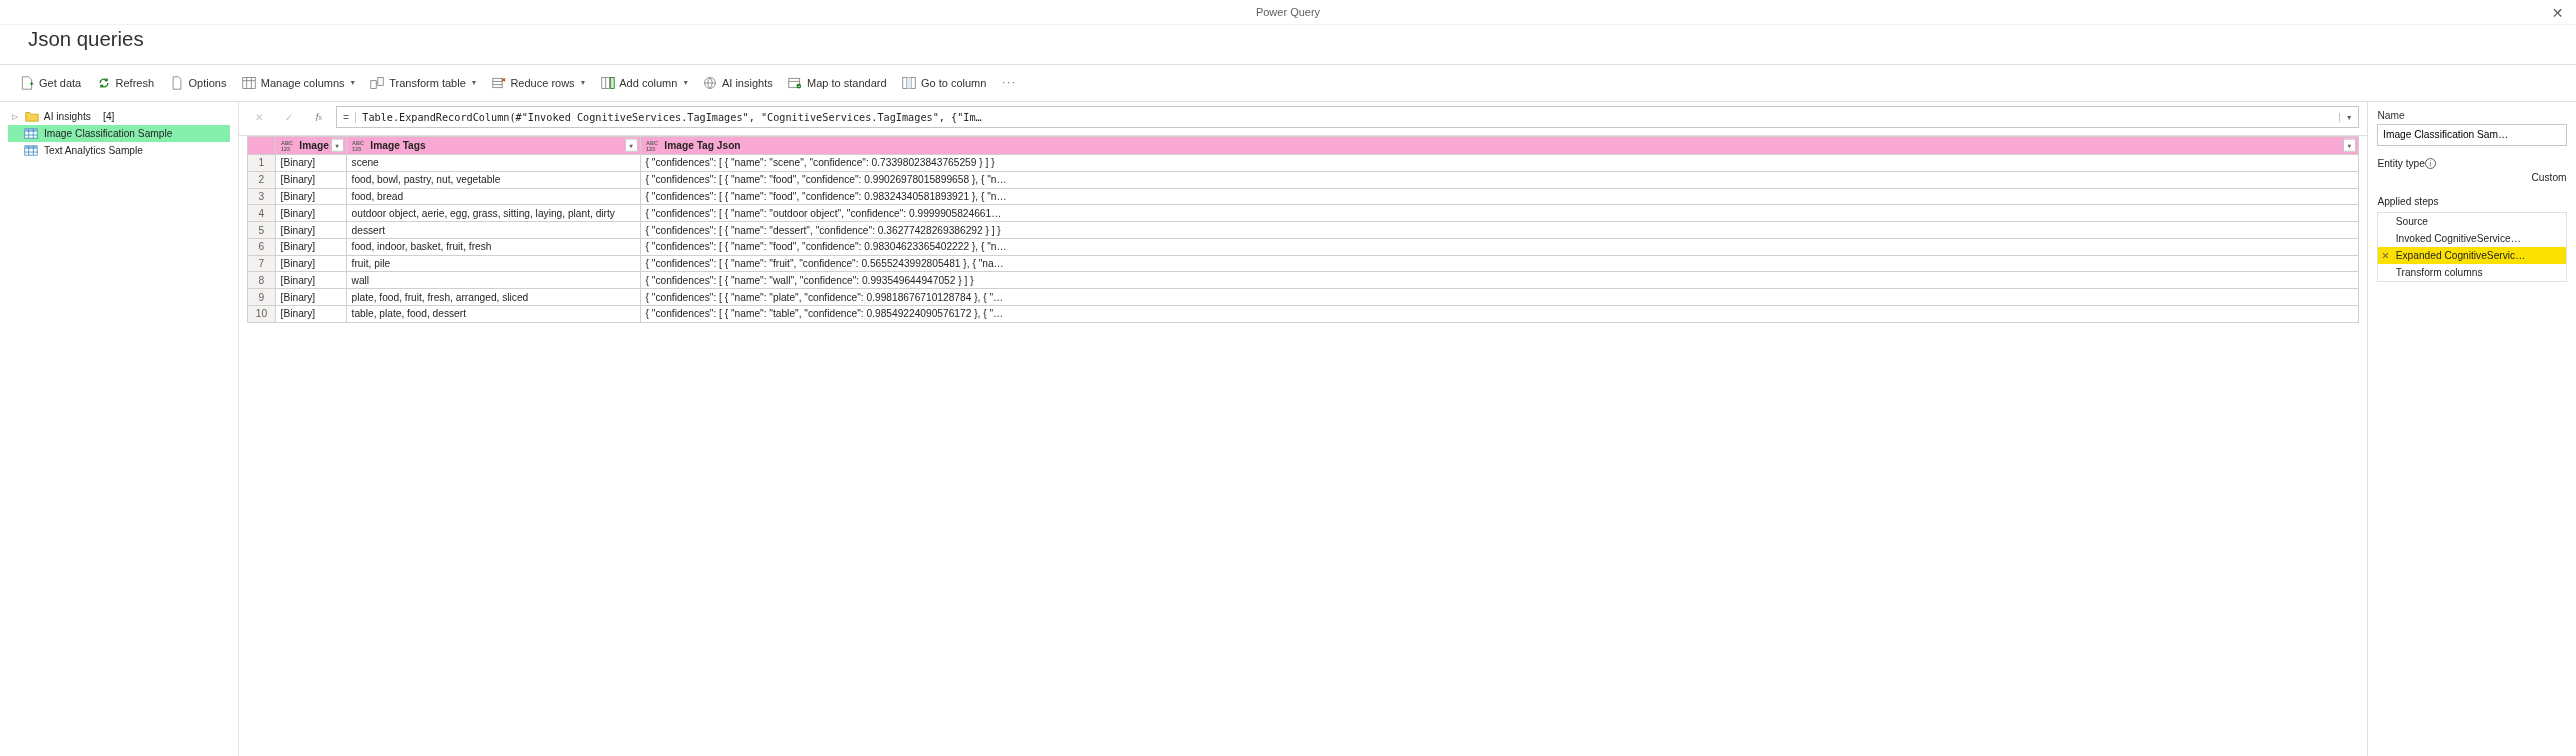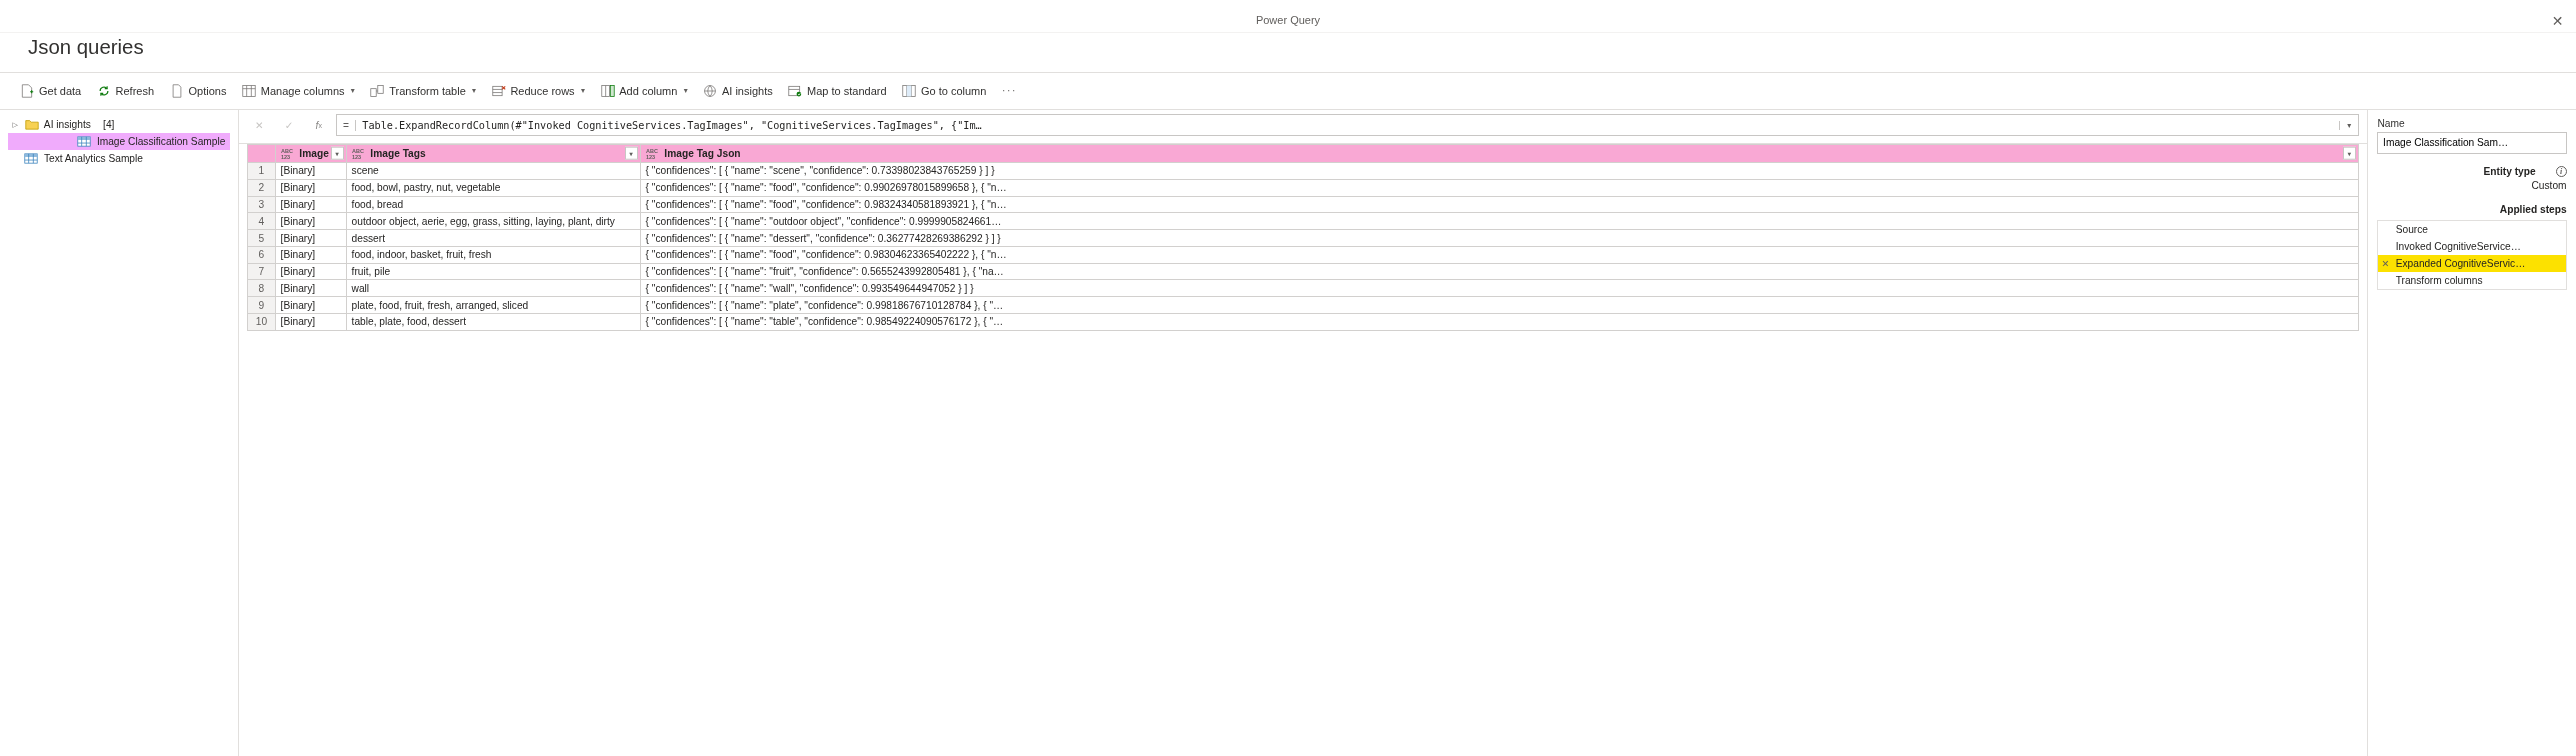--- a/index.html
+++ b/index.html
@@ -10,21 +10,20 @@
   background: #ffffff;
   overflow: hidden;
 }
 .titlebar {
   display: flex;
   align-items: center;
   justify-content: center;
   height: 25px;
   position: relative;
   border-bottom: 0.8px solid #f3f2f1;
-  margin-top: 8px;
 }
 .titlebar-title { color: #605e5c; font-size: 11px; }
 .titlebar-close {
   position: absolute; right: 6.3px; top: 3.1px;
   font-size: 14px; color: #605e5c; cursor: pointer;
   padding: 1.6px 6.3px;
 }
 .header {
   padding: 3.1px 28px 12.6px;
   font-size: 20.4px; font-weight: 300; color: #323130;
@@ -57,21 +56,21 @@
 }
 .nav-group {
   display:flex; align-items:center; gap:4.7px;
   padding: 3.1px 4.7px; cursor:pointer;
 }
 .nav-group .tri { font-size: 7px; color:#605e5c; width:7.9px; }
 .nav-item {
   display:flex; align-items:center; gap:6.3px;
   padding: 3.1px 4.7px 3.1px 15.7px; cursor:pointer;
 }
-.nav-item.selected { background:#f0abfc;justify-content:flex-end; }
+.nav-item.selected { background:#86efac; }
 .nav-icon { width:14px; height:11px; }
 .folder-icon { width:14px; height:11px; }
 
 
 .main {
   flex: 1; display:flex; flex-direction:column;
   min-width: 0;
 }
 .formula-row {
   display:flex; align-items:center; gap:4.7px;
@@ -123,21 +122,21 @@
   width: 209px; border-left:0.8px solid #e1dfdd;
   padding: 7.9px 9.4px;
 }
 .props label { font-size:10.2px; color:#323130; }
 .props input {
   width:100%; height:22px; border:0.8px solid #c8c6c4;
   padding:0 4.7px; margin-top:3.1px; font-size:10.2px;
   text-overflow: ellipsis;
 }
 .props-section { margin-top:12.6px; }
-.props-section .hdr { display:flex; align-items:center; gap:20px; font-size:10.2px; font-weight:700;justify-content:flex-end; }
+.props-section .hdr { display:flex; align-items:center; gap:0; font-size:10.2px; font-weight:400; }
 .info-icon { width:11px; height:11px; border:0.8px solid #605e5c; border-radius:50%; display:inline-flex; align-items:center; justify-content:center; font-size:7.9px; font-style:italic; font-family:serif; color:#605e5c; }
 .steps-box { border:0.8px solid #e1dfdd; margin-top:4.7px; }
 .step {
   padding:3.1px 6.3px 3.1px 17.3px; position:relative;
   cursor:pointer; white-space:nowrap; overflow:hidden; text-overflow:ellipsis;
 }
 .step.selected { background:#fce100; }
 .step .del {
   position:absolute; left:3.1px; top:3.1px;
   font-size:9.4px; color:#605e5c; display:none;

